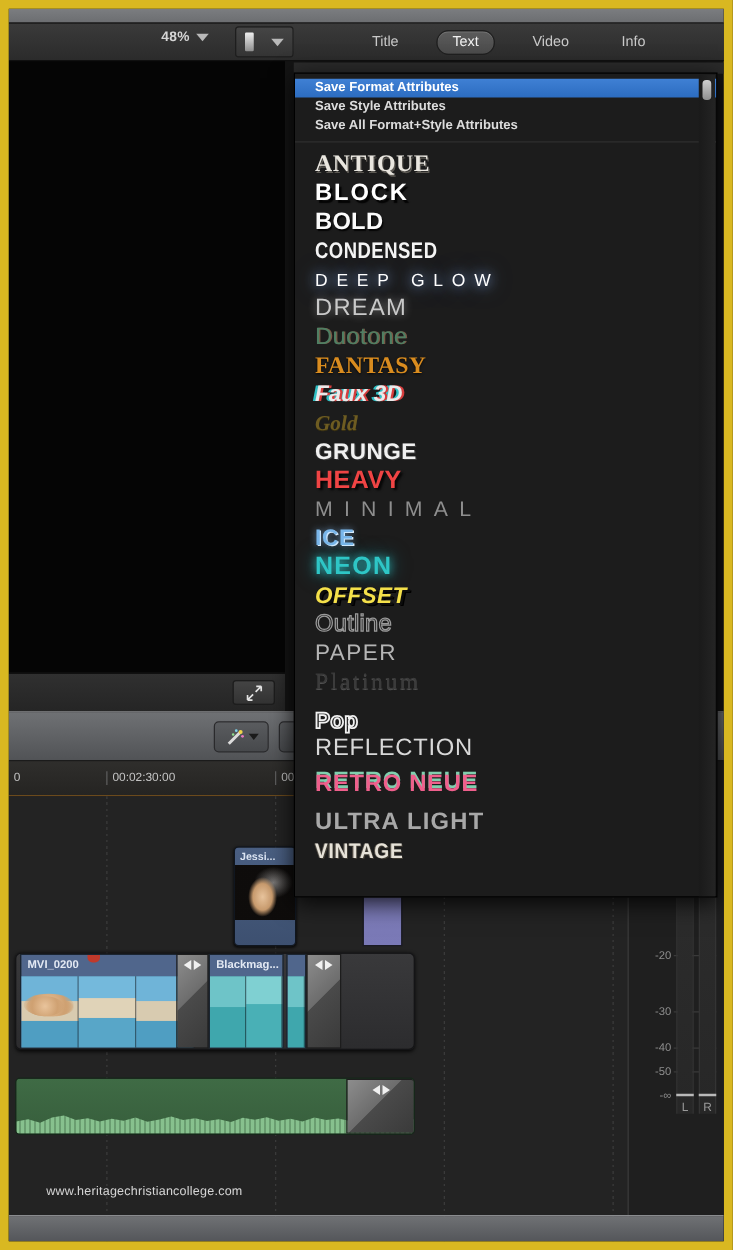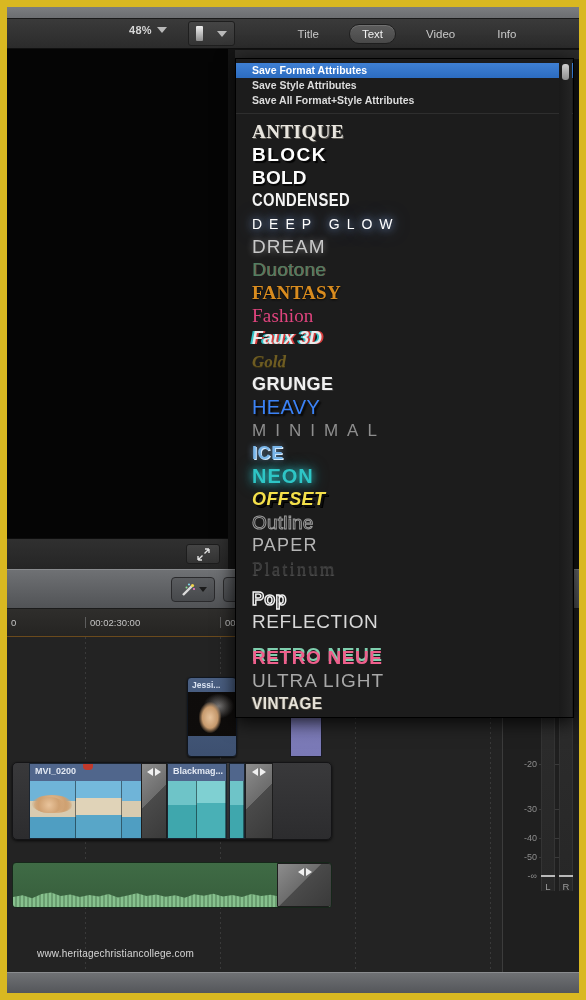--- a/index.html
+++ b/index.html
@@ -314,40 +314,40 @@
   .s-fantasy  { font-family: "Liberation Serif", serif; font-size: 19px; font-weight: bold;
                 color: #d98c1f; letter-spacing: .3px; text-shadow: 0 1px 2px rgba(0,0,0,.8); }
   .s-fashion  { font-family: "Liberation Serif", serif; font-size: 19px;
                 color: #e0447e; letter-spacing: .2px; }
   .s-faux3d   { font-size: 18px; font-weight: bold; font-style: italic; color: #eaeaea;
                 text-shadow: 2px 0 0 #d63d3d, -2px 0 0 #2fbfc4; }
   .s-gold     { font-family: "Liberation Serif", serif; font-style: italic; font-size: 17px;
                 font-weight: bold; color: #6e5c22; text-shadow: 0 1px 0 #3a3112; }
   .s-grunge   { font-size: 18px; font-weight: bold; color: #f0f0f0; letter-spacing: .4px;
                 text-shadow: 1px 1px 0 #3b3b3b, -1px 0 0 #2a2a2a; }
-  .s-heavy    { font-size: 20px; font-weight: normal; color: #3b82f6; letter-spacing: .4px;
+  .s-heavy    { font-size: 20px; font-weight: bold; color: #ef4444; letter-spacing: .4px;
                 text-shadow: 2px 2px 2px rgba(0,0,0,.9); }
   .s-ice      { font-size: 18px; font-weight: bold; color: #7ab6ea; letter-spacing: .6px;
                 text-shadow: 0 0 6px rgba(140,200,255,.7), 1px 1px 0 #e7f4ff; }
   .s-minimal  { font-size: 17px; color: #8e8e8e; letter-spacing: 9px; font-weight: 300; }
   .s-neon     { font-size: 20px; font-weight: bold; color: #2ec6c6; letter-spacing: 1px;
                 text-shadow: 0 0 8px rgba(50,220,220,.85), 0 0 16px rgba(30,180,200,.6); }
   .s-offset   { font-size: 18px; font-weight: bold; font-style: italic; color: #f4e04a;
                 letter-spacing: .4px; text-shadow: 2px 2px 0 #0c0c0c, 3px 3px 0 #000; }
   .s-outline  { font-size: 19px; color: #1c1c1c; letter-spacing: .2px;
                 -webkit-text-stroke: 1px #9a9a9a; }
   .s-paper    { font-size: 18px; color: #b5b5b5; letter-spacing: 1.2px; }
   .s-platinum { font-family: "Liberation Serif", serif; font-size: 19px; color: #3b3b3b;
                 letter-spacing: 2px; text-shadow: 0 1px 0 #505050; text-align: center; }
   .s-pop      { font-size: 18px; font-weight: bold; color: #2a2a2a; letter-spacing: .2px;
                 -webkit-text-stroke: 1.4px #f2f2f2; }
   .s-reflect  { font-size: 19px; color: #d8d8d8; letter-spacing: .6px; }
   .s-retro    { font-size: 19px; font-weight: bold; color: #ef5f8c; letter-spacing: .6px;
                 text-shadow: 0 -3px 0 #7fcfae; }
-  .s-ultra    { font-size: 19px; color: #a8a8a8; letter-spacing: 1px; font-weight: 400; }
+  .s-ultra    { font-size: 19px; color: #a8a8a8; letter-spacing: 1px; font-weight: 700; }
   .s-vintage  { font-size: 17px; font-weight: bold; color: #e6e2d8; letter-spacing: .6px;
                 transform: scaleX(.9); transform-origin: left center;
                 text-shadow: 1px 1px 0 #3e3a32, -1px 0 0 #57524a; }
 
   .dd-scroll {
     position: absolute; right: 1px; top: 1px;
     width: 13px; height: 658px;
     background: linear-gradient(90deg,#1a1a1a,#242424);
   }
   .dd-thumb {
@@ -432,21 +432,21 @@
         <div class="conn-clip" style="left:180px;top:40px;width:50px;height:80px">
           <div class="cname">Jessi...</div>
           <div class="thumb-person"></div>
         </div>
 
         <div class="purple-clip" style="left:283px;top:40px;width:32px;height:80px"></div>
         <div style="position:absolute;left:276px;top:40px;width:46px;height:80px;border:1px solid #15151a;border-radius:3px;background:linear-gradient(#3a3a3c,#2d2d2f);z-index:-1"></div>
 
         <div class="story" style="left:5px;top:125px;width:320px;height:78px">
 
-          <div class="vclip" style="left:16px;width:140px">
+          <div class="vclip" style="left:3px;width:140px">
             <div class="cname">MVI_0200</div>
             <div class="filmstrip" style="top:17px">
               <div class="fs-cell beach-a">
                 <div class="skin-blob" style="left:8px;top:18px;width:34px;height:14px"></div>
               </div>
               <div class="fs-cell beach-b">
                 <div class="skin-blob" style="left:2px;top:14px;width:40px;height:18px"></div>
               </div>
               <div class="fs-cell beach-a">
                 <div class="skin-blob" style="left:4px;top:16px;width:30px;height:16px"></div>
@@ -552,23 +552,20 @@
         <div class="dd-item">
             <span class="s-dream">DREAM</span>
           </div>
         <div class="dd-item">
             <span class="s-duotone">Duotone</span>
           </div>
         <div class="dd-item">
             <span class="s-fantasy">FANTASY</span>
           </div>
         <div class="dd-item">
-            <span class="s-fashion">Fashion</span>
-          </div>
-        <div class="dd-item">
             <span class="s-faux3d">Faux 3D</span>
           </div>
         <div class="dd-item">
             <span class="s-gold">Gold</span>
           </div>
         <div class="dd-item">
             <span class="s-grunge">GRUNGE</span>
           </div>
         <div class="dd-item">
             <span class="s-heavy">HEAVY</span>
@@ -593,21 +590,21 @@
           </div>
         <div class="dd-item">
             <span class="s-platinum">Platinum</span>
           </div>
         <div class="dd-item" style="height:30px;align-items:flex-end">
             <span class="s-pop">Pop</span>
           </div>
         <div class="dd-item">
             <span class="s-reflect">REFLECTION</span>
           </div>
-        <div class="dd-item" style="height:36px;align-items:flex-end">
+        <div class="dd-item" style="height:36px;align-items:center">
             <span class="s-retro">RETRO NEUE</span>
           </div>
         <div class="dd-item">
             <span class="s-ultra">ULTRA LIGHT</span>
           </div>
         <div class="dd-item">
             <span class="s-vintage">VINTAGE</span>
           </div>
       </div>
 

